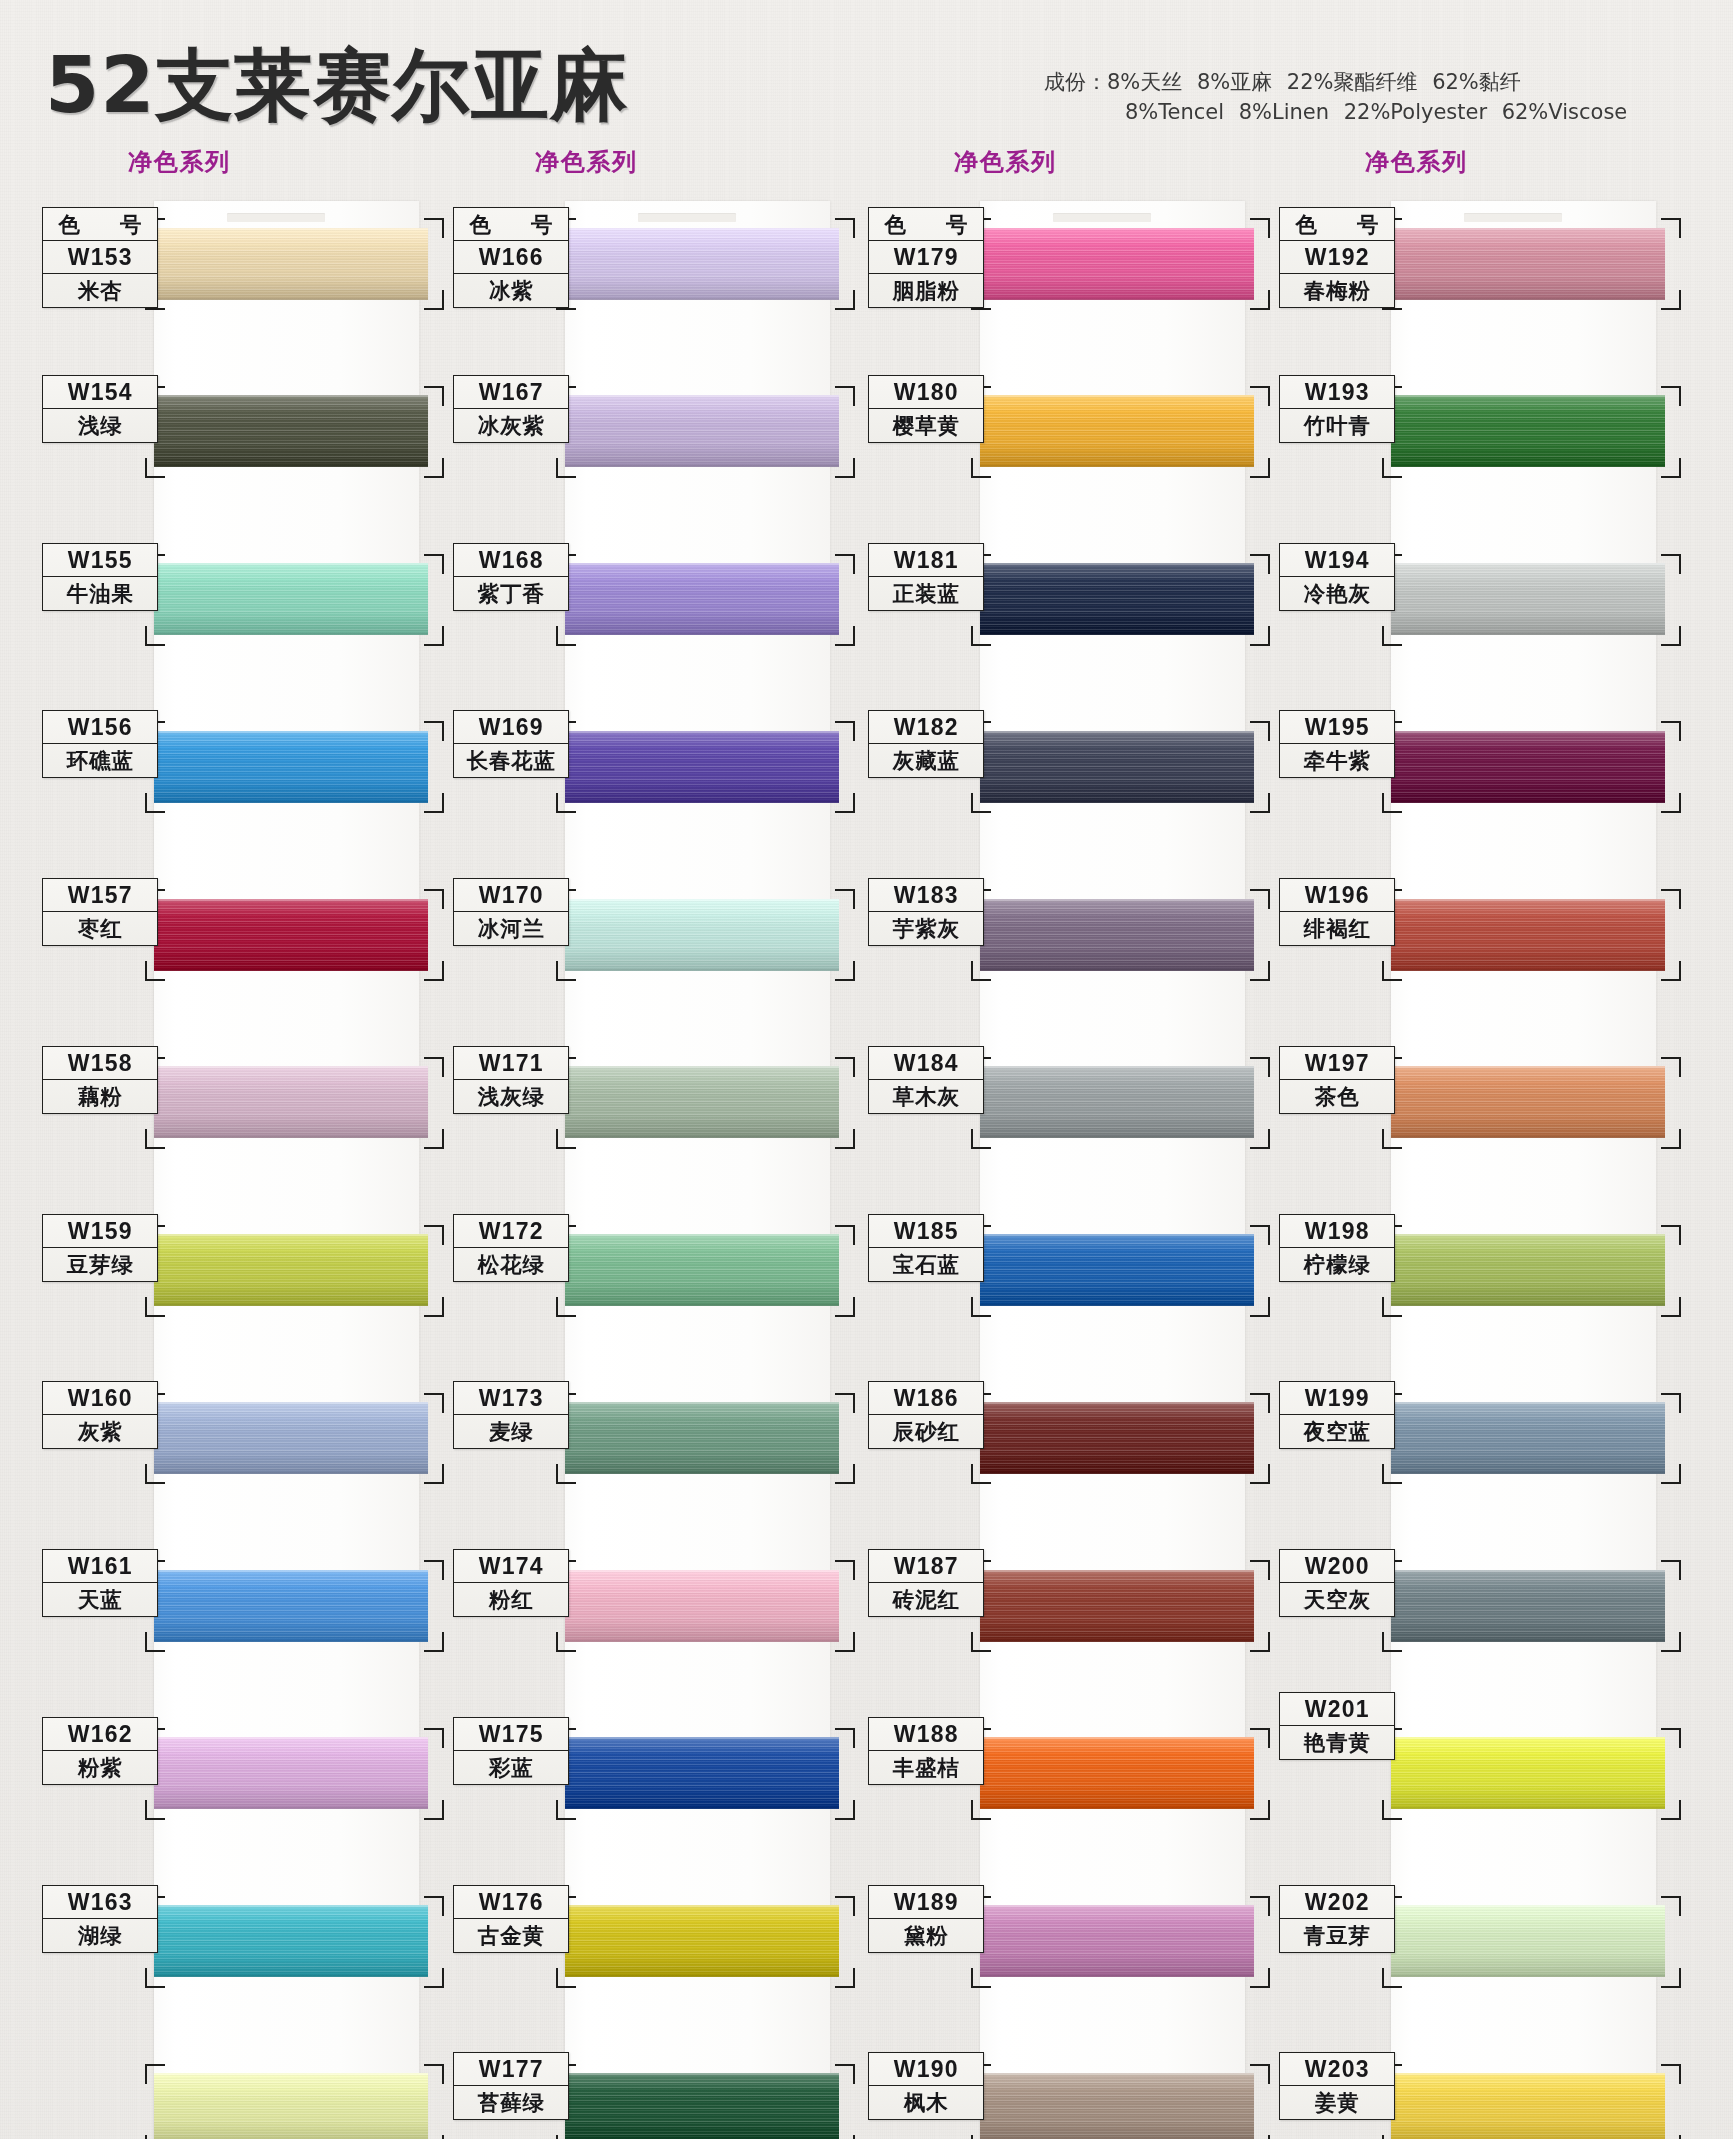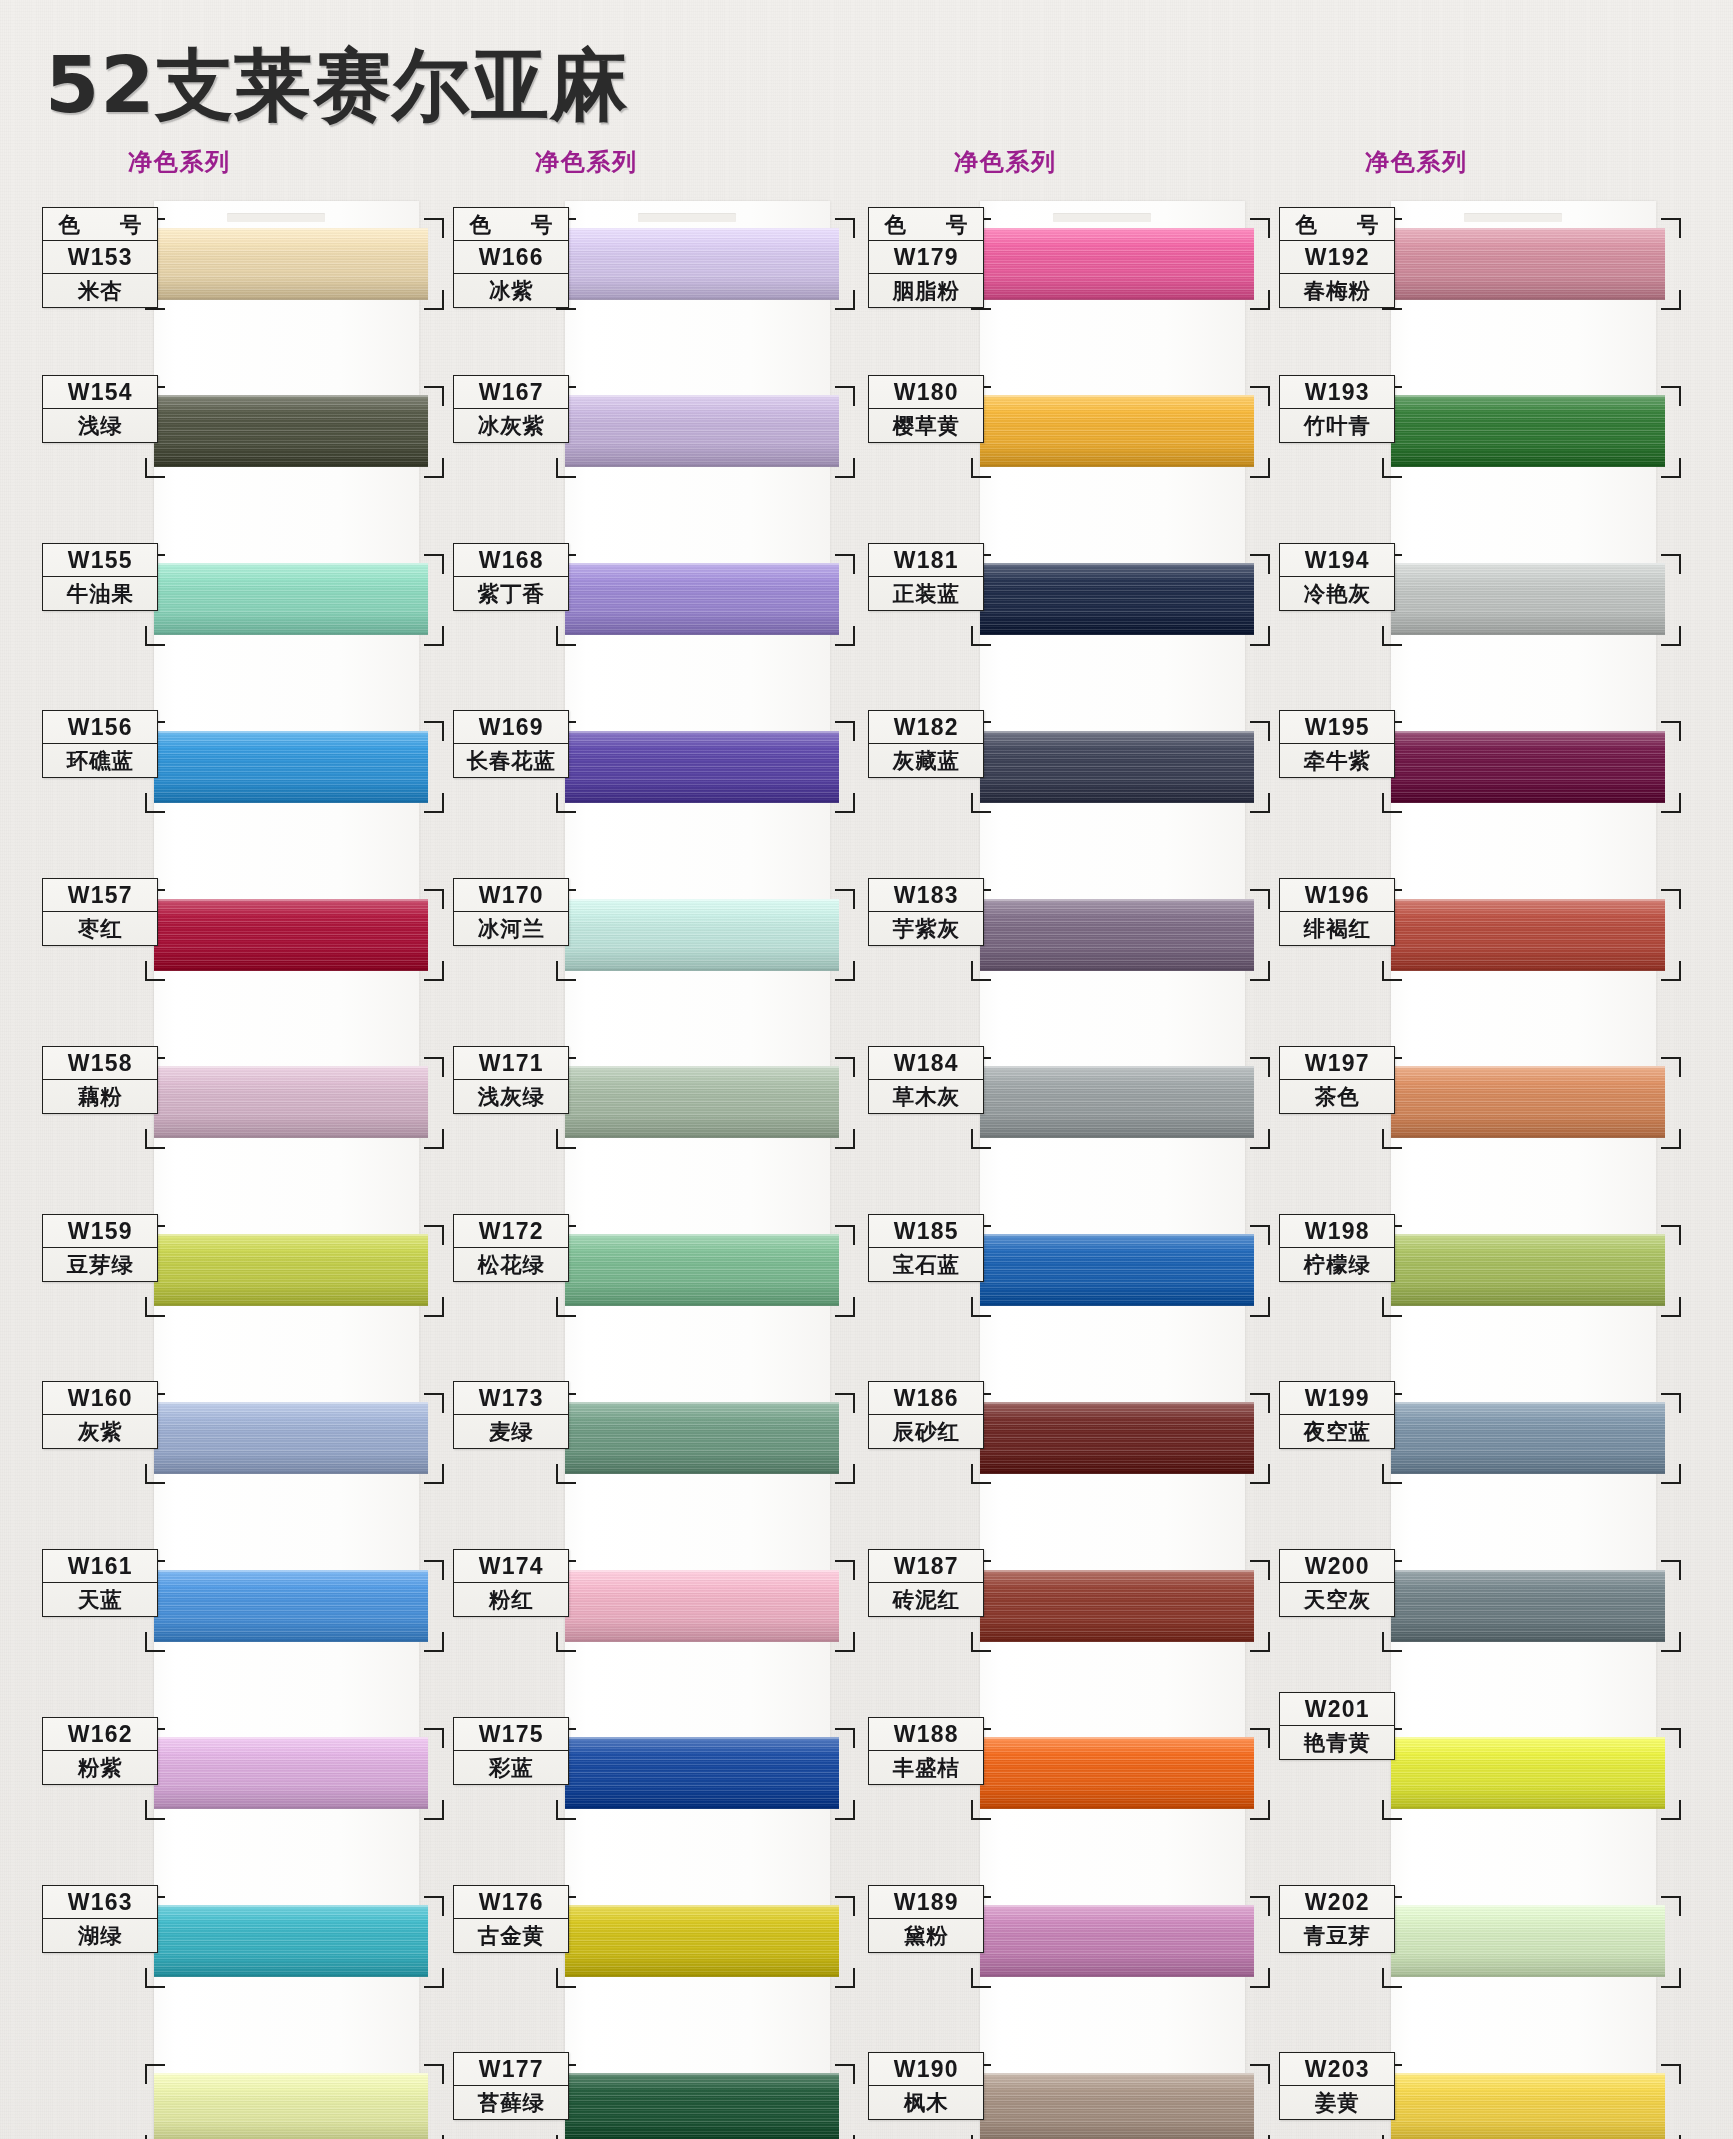--- a/index.html
+++ b/index.html
@@ -153,20 +153,22 @@
   .reg.br .h{bottom:0;right:0;} .reg.br .v{bottom:0;right:0;}
 </style>
 </head>
 <body>
 
 <div class="paper"></div>
 
 <div class="header">
   <div class="title">52支莱赛尔亚麻</div>
   <div class="composition">
+    <div class="comp-line l1"><span class="comp-frag">成份：</span><span class="comp-frag">8%天丝</span><span class="comp-gap"></span><span class="comp-frag">8%亚麻</span><span class="comp-gap"></span><span class="comp-frag">22%聚酯纤维</span><span class="comp-gap"></span><span class="comp-frag">62%黏纤</span></div>
+    <div class="comp-line l2"><span class="comp-frag">8%Tencel</span><span class="comp-gap"></span><span class="comp-frag">8%Linen</span><span class="comp-gap"></span><span class="comp-frag">22%Polyester</span><span class="comp-gap"></span><span class="comp-frag">62%Viscose</span></div>
   </div>
 </div>
 
 <div id="board">
     <div class="series-label" style="left: 128px; top: 146px;">净色系列</div>
     <div class="col" style="left: 26px;">
       <div class="card-strip">
         <div class="notch"></div>
       </div>
       <div class="yarn" title="W153 米杏" style="top: 26.5px;">

